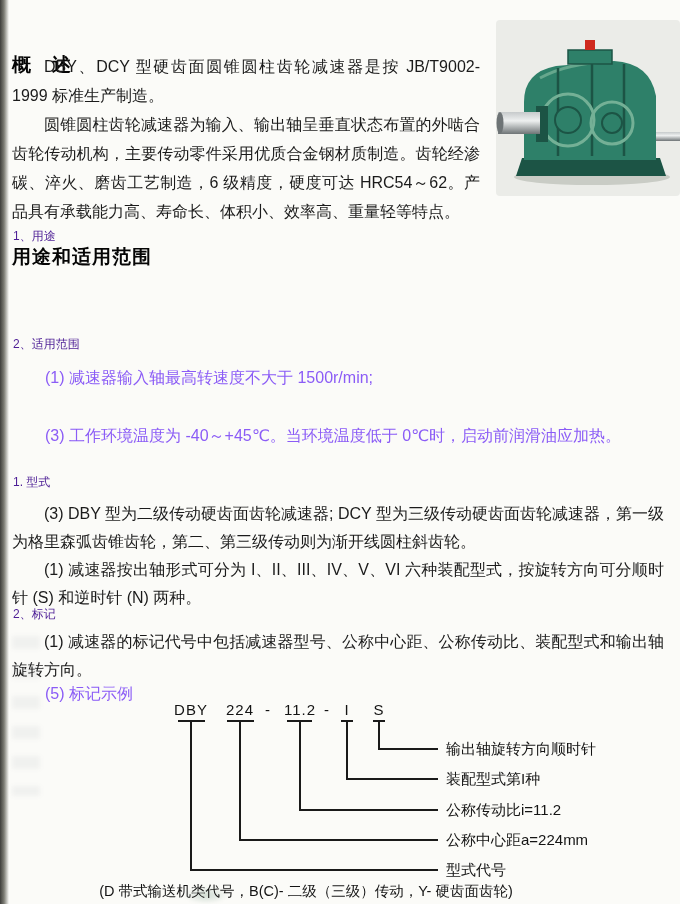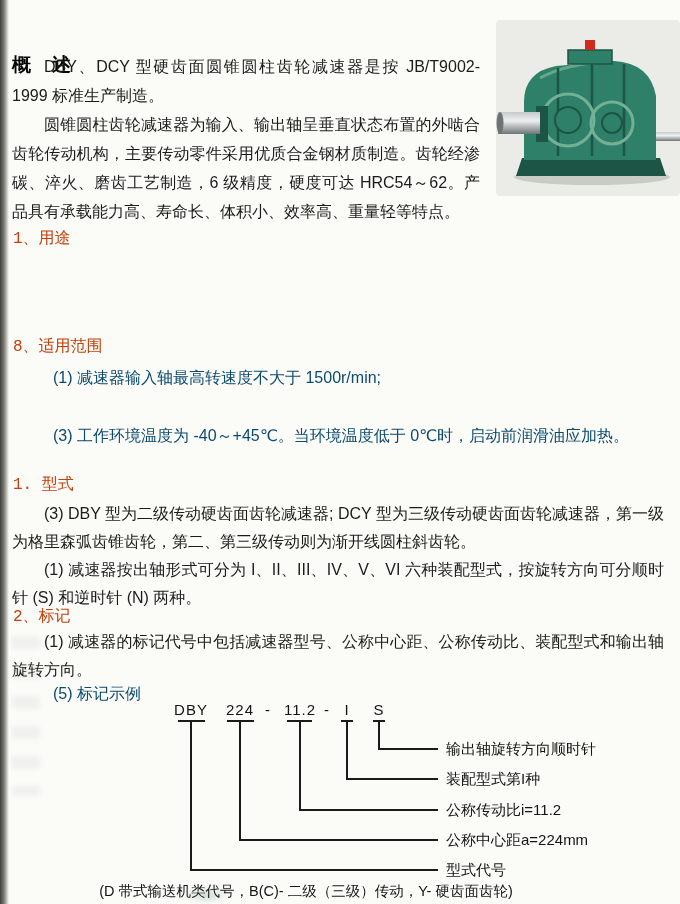--- a/index.html
+++ b/index.html
@@ -57,44 +57,43 @@
     font-size: 19px;
     font-weight: bold;
     color: #050505;
     letter-spacing: 1px;
     white-space: nowrap;
     margin-top: 44px;
   }
   .sub {
     position: absolute;
     left: 1px;
-    font-size: 16px;
-    color: #c2410c;
+    font-size: 12px;
+    color: #4c1d95;
     white-space: nowrap;
-    font-family: Liberation Mono, monospace;
   }
   .para {
     position: absolute;
     left: 0;
     font-size: 16px;
     text-align: justify;
     color: #1b1b1b;
   }
   .para p { text-indent: 32px; }
   .lh29 { line-height: 29px; margin-top: 20px; }
   .lh28 { line-height: 28px; }
   .item {
     position: absolute;
-    left: 8px;
+    left: 0;
     width: 652px;
     padding-left: 33px;
     font-size: 16px;
     line-height: 24px;
     white-space: nowrap;
-    color: #0c4a6e;
+    color: #8b5cf6;
   }
 
   
   .photo {
     position: absolute;
     left: 484px; top: 20px;
     width: 184px; height: 176px;
   }
 
   
@@ -163,22 +162,23 @@
 
         <rect x="160" y="112" width="24" height="9" fill="url(#shaftGrad)"></rect>
       </svg>
     </div>
 
     <div class="para lh29" style="top:32px; width:468px">
       <p>DBY、DCY 型硬齿面圆锥圆柱齿轮减速器是按 JB/T9002-1999 标准生产制造。</p>
       <p>圆锥圆柱齿轮减速器为输入、输出轴呈垂直状态布置的外啮合齿轮传动机构，主要传动零件采用优质合金钢材质制造。齿轮经渗碳、淬火、磨齿工艺制造，6 级精度，硬度可达 HRC54～62。产品具有承载能力高、寿命长、体积小、效率高、重量轻等特点。</p>
     </div>
 
+    <div class="h" style="top:200px">用途和适用范围</div>
     <div class="sub" style="top:228px">1、用途</div>
-    <div class="sub" style="top:336px">8、适用范围</div>
+    <div class="sub" style="top:336px">2、适用范围</div>
     <div class="item" style="top:366px">(1) 减速器输入轴最高转速度不大于 1500r/min;</div>
     <div class="item" style="top:424px">(3) 工作环境温度为 -40～+45℃。当环境温度低于 0℃时，启动前润滑油应加热。</div>
 
     <div class="sub" style="top:474px">1. 型式</div>
     <div class="para lh28" style="top:500px; width:652px">
       <p>(3) DBY 型为二级传动硬齿面齿轮减速器; DCY 型为三级传动硬齿面齿轮减速器，第一级为格里森弧齿锥齿轮，第二、第三级传动则为渐开线圆柱斜齿轮。</p>
     </div>
     <div class="para lh28" style="top:556px; width:652px">
       <p>(1) 减速器按出轴形式可分为 I、II、III、IV、V、VI 六种装配型式，按旋转方向可分顺时针 (S) 和逆时针 (N) 两种。</p>
     </div>

